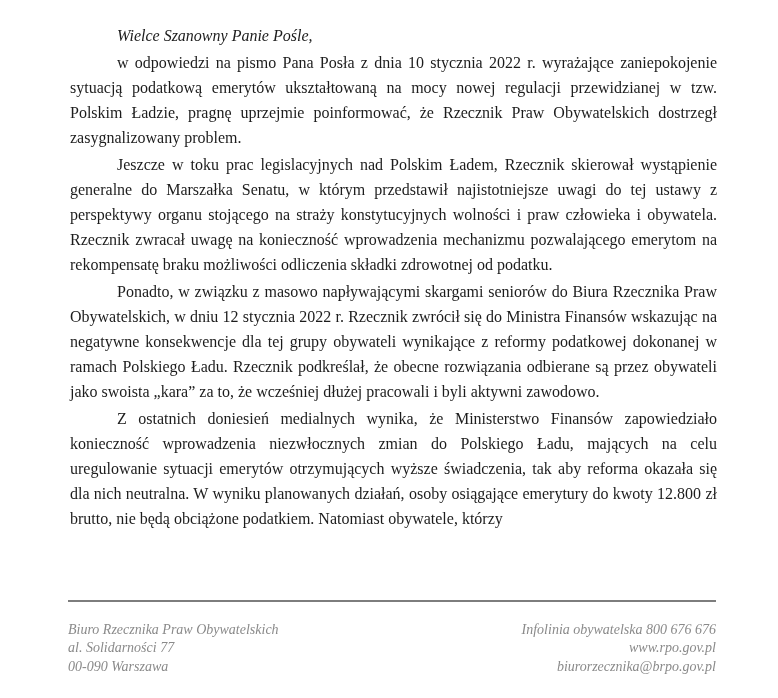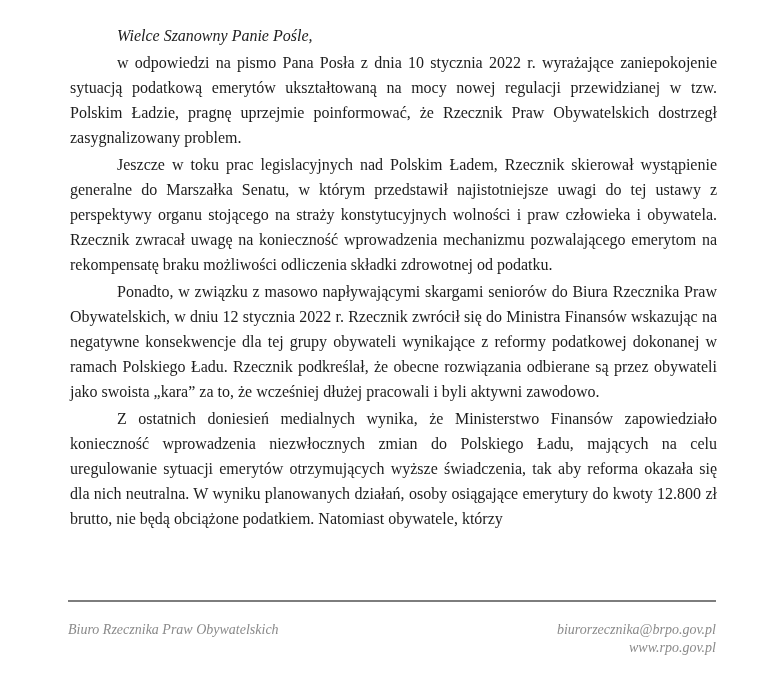--- a/index.html
+++ b/index.html
@@ -70,21 +70,24 @@
     <p>Jeszcze w toku prac legislacyjnych nad Polskim Ładem, Rzecznik skierował wystąpienie generalne do Marszałka Senatu, w którym przedstawił najistotniejsze uwagi do tej ustawy z perspektywy organu stojącego na straży konstytucyjnych wolności i praw człowieka i obywatela. Rzecznik zwracał uwagę na konieczność wprowadzenia mechanizmu pozwalającego emerytom na rekompensatę braku możliwości odliczenia składki zdrowotnej od podatku.</p>
     <p>Ponadto, w związku z masowo napływającymi skargami seniorów do Biura Rzecznika Praw Obywatelskich, w dniu 12 stycznia 2022 r. Rzecznik zwrócił się do Ministra Finansów wskazując na negatywne konsekwencje dla tej grupy obywateli wynikające z reformy podatkowej dokonanej w ramach Polskiego Ładu. Rzecznik podkreślał, że obecne rozwiązania odbierane są przez obywateli jako swoista „kara” za to, że wcześniej dłużej pracowali i byli aktywni zawodowo.</p>
     <p>Z ostatnich doniesień medialnych wynika, że Ministerstwo Finansów zapowiedziało konieczność wprowadzenia niezwłocznych zmian do Polskiego Ładu, mających na celu uregulowanie sytuacji emerytów otrzymujących wyższe świadczenia, tak aby reforma okazała się dla nich neutralna. W wyniku planowanych działań, osoby osiągające emerytury do kwoty 12.800 zł brutto, nie będą obciążone podatkiem. Natomiast obywatele, którzy</p>
   </div>
 
   <div class="letter-footer">
     <div class="footer-rule"></div>
     <div class="footer-cols">
       <div class="footer-left">
         <div>Biuro Rzecznika Praw Obywatelskich</div>
+        <div>al. Solidarności 77</div>
+        <div>00-090 Warszawa</div>
       </div>
       <div class="footer-right">
+        <div>Infolinia obywatelska 800 676 676</div>
+        <div>www.rpo.gov.pl</div>
         <div>biurorzecznika@brpo.gov.pl</div>
-        <div>www.rpo.gov.pl</div>
       </div>
     </div>
   </div>
 
 </div>
 
 </body></html>

